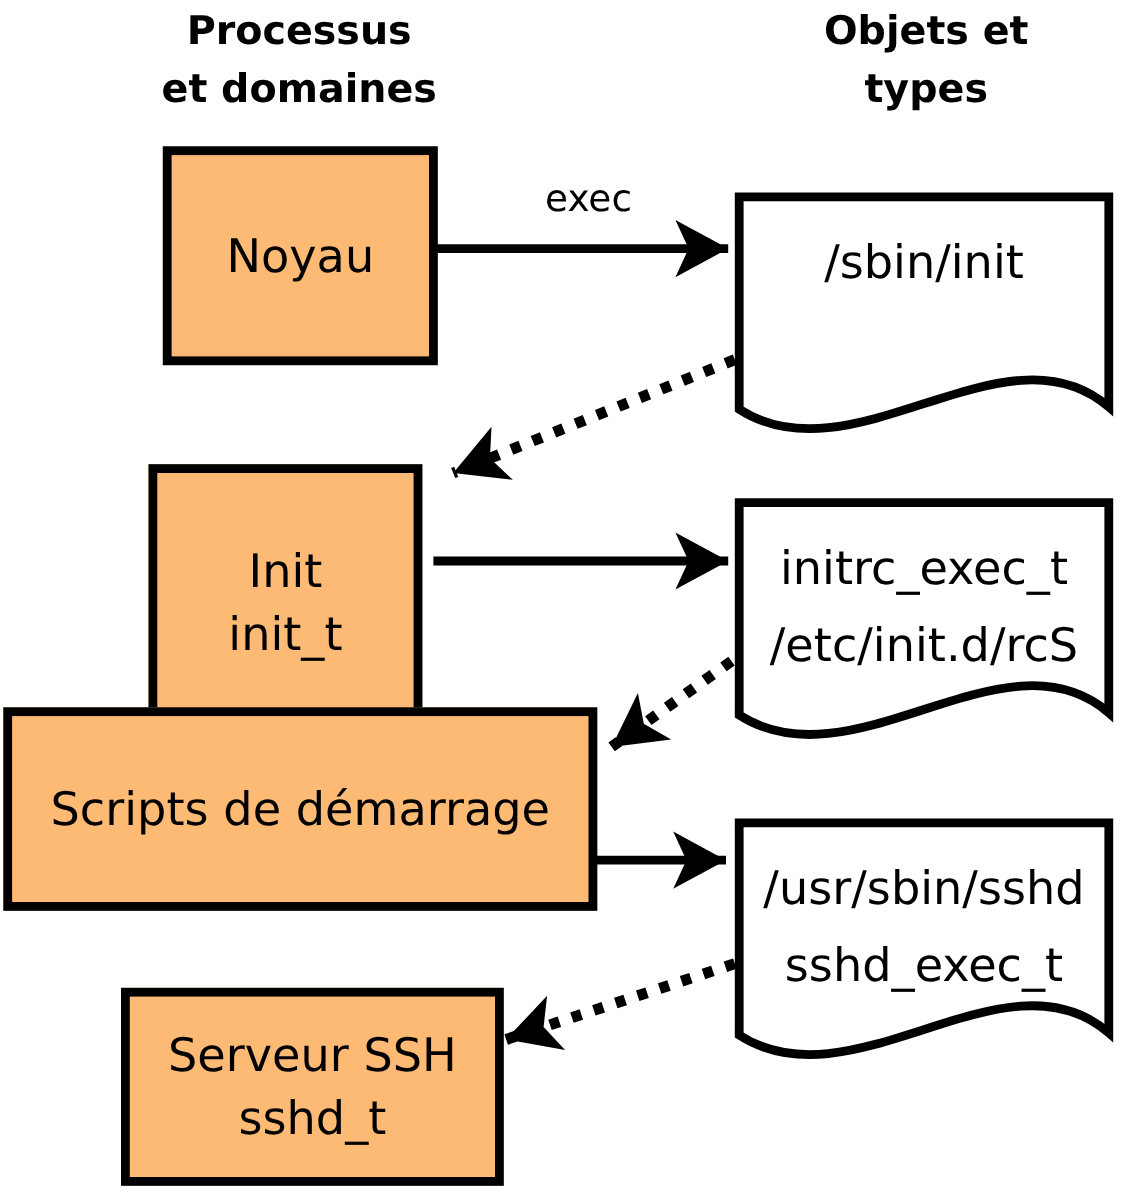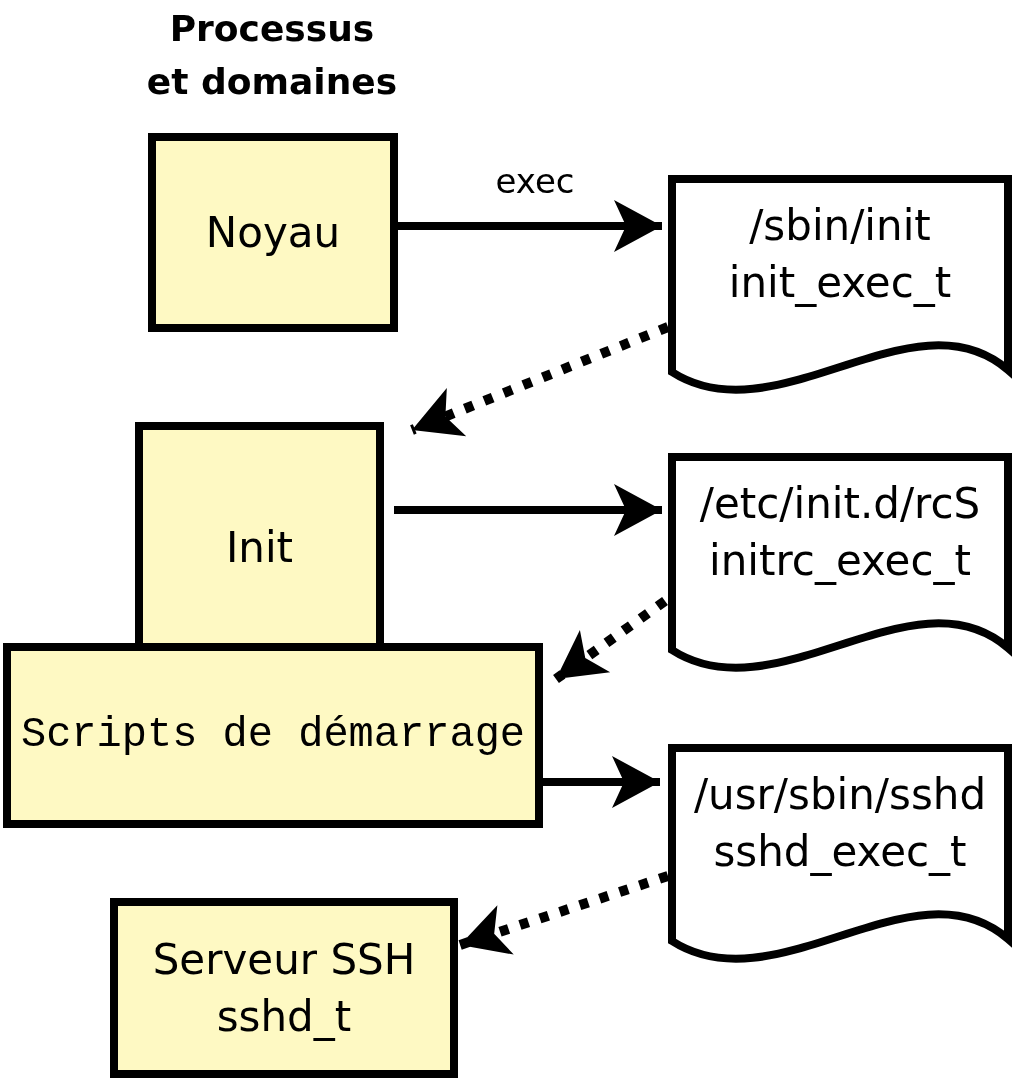--- a/index.html
+++ b/index.html
@@ -12,87 +12,91 @@
     position:absolute; top:2px;
     font-weight:bold; font-size:36px; line-height:53px;
     text-align:center; white-space:nowrap;
   }
   .col-header span { display:block; }
   .hdr-left  { left:122px; width:300px; }
   .hdr-right { left:692px; width:300px; }
 
   .pbox {
     position:absolute; box-sizing:border-box;
-    border:8px solid #000; background:#fef9c3;
+    border:8px solid #000; background:#fdba74;
     display:flex; flex-direction:column; justify-content:center; align-items:center;
     font-size:42px; line-height:57px; text-align:center;
   }
   .pbox span { display:block; }
   .box-kernel { left:148px; top:133px; width:250px; height:199px; }
   .box-init   { left:135px; top:390px; width:249px; height:251px;margin-top:32px; }
-  .box-initrc { left:3px;   top:643px; width:540px; height:185px;font-family:Liberation Mono, monospace; }
+  .box-initrc { left:3px;   top:643px; width:540px; height:185px; }
   .box-sshd   { left:110px;  top:898px; width:348px; height:180px; }
 
   .doc { position:absolute; left:664px; width:352px; height:240px; }
   .doc-1 { top:171px; }
   .doc-2 { top:449px; }
   .doc-3 { top:740px; }
   .doc svg { position:absolute; left:0; top:0; }
   .doc-text {
     position:absolute; left:0; right:0; top:26px;
     font-size:42px; line-height:57px; text-align:center;
   }
-  .doc-text span { display:block; }
+  .doc-text span { display:block;margin-top:13px; }
 
   .edge-label {
     position:absolute; left:420px; top:158px; width:230px;
     font-size:34px; line-height:46px; text-align:center;
   }
   .overlay { position:absolute; left:0; top:0; pointer-events:none; }
 </style>
 </head>
 <body>
 
 <div class="canvas">
 
   <div class="col-header hdr-left">
     <span>Processus</span>
     <span>et domaines</span>
   </div>
+  <div class="col-header hdr-right">
+    <span>Objets et</span>
+    <span>types</span>
+  </div>
 
   <div class="pbox box-kernel">
     <span>Noyau</span>
   </div>
   <div class="pbox box-init">
     <span>Init</span>
+    <span>init_t</span>
   </div>
   <div class="pbox box-initrc">
     <span>Scripts de démarrage</span>
   </div>
   <div class="pbox box-sshd">
     <span>Serveur SSH</span>
     <span>sshd_t</span>
   </div>
 
   <div class="doc doc-1">
     <svg width="352" height="240" viewBox="0 0 352 240">
       <path d="M 8 8 L 344 8 L 344 199 C 250 118, 112 268, 8 201 Z" fill="#ffffff" stroke="#000000" stroke-width="8" stroke-linejoin="miter"></path>
     </svg>
     <div class="doc-text">
       <span>/sbin/init</span>
-      <span>init_exec_t</span>
     </div>
   </div>
   <div class="doc doc-2">
     <svg width="352" height="240" viewBox="0 0 352 240">
       <path d="M 8 8 L 344 8 L 344 199 C 250 118, 112 268, 8 201 Z" fill="#ffffff" stroke="#000000" stroke-width="8" stroke-linejoin="miter"></path>
     </svg>
     <div class="doc-text">
+      <span>initrc_exec_t</span>
       <span>/etc/init.d/rcS</span>
-      <span>initrc_exec_t</span>
     </div>
   </div>
   <div class="doc doc-3">
     <svg width="352" height="240" viewBox="0 0 352 240">
       <path d="M 8 8 L 344 8 L 344 199 C 250 118, 112 268, 8 201 Z" fill="#ffffff" stroke="#000000" stroke-width="8" stroke-linejoin="miter"></path>
     </svg>
     <div class="doc-text">
       <span>/usr/sbin/sshd</span>
       <span>sshd_exec_t</span>
     </div>

